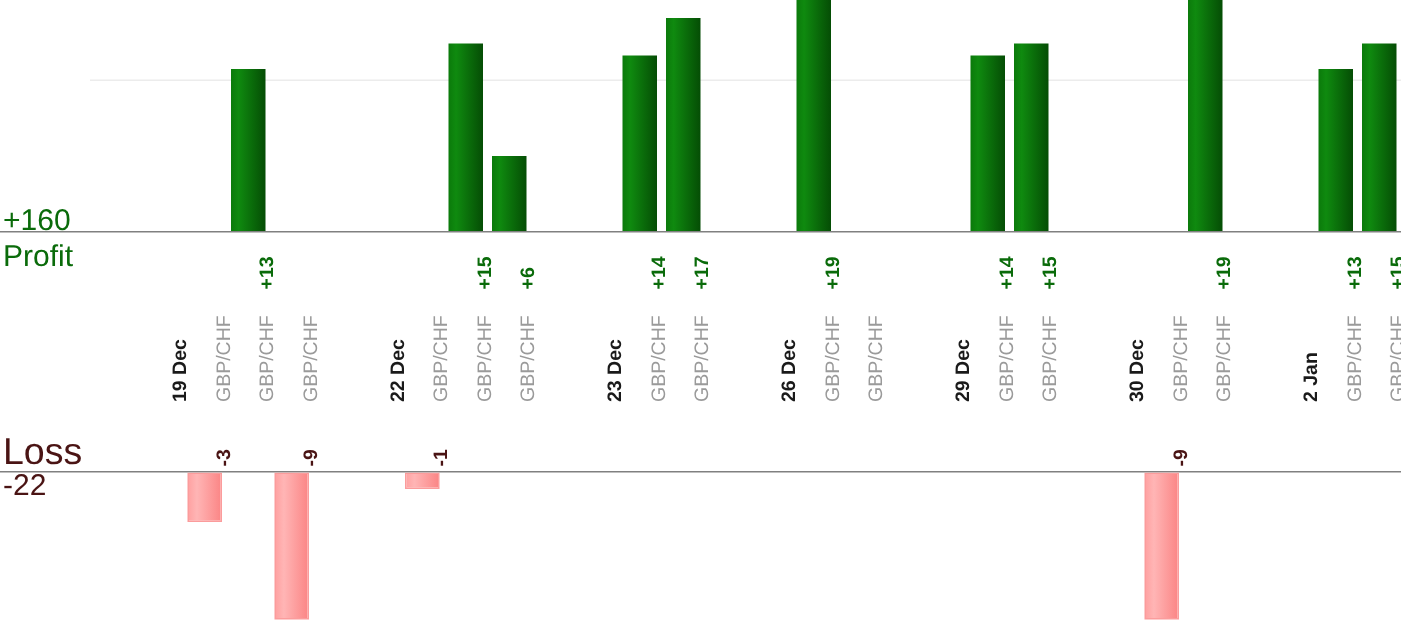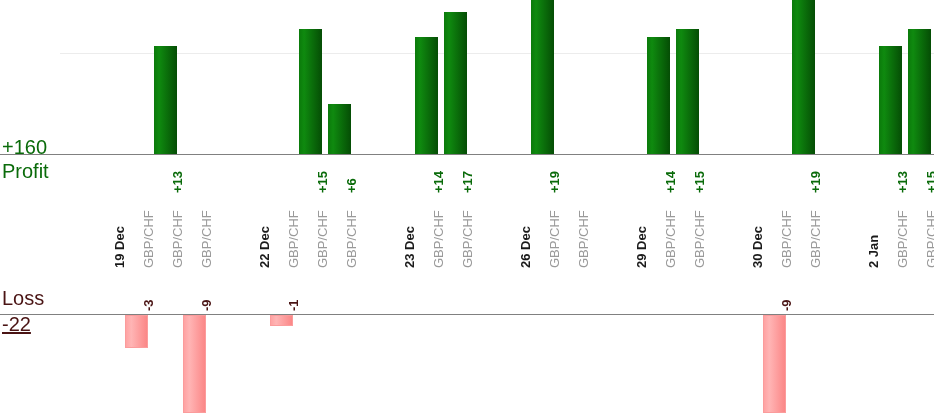--- a/index.html
+++ b/index.html
@@ -10,22 +10,22 @@
   
   .axis-line{position:absolute;left:0;width:934px;height:1px;background:#808080;}
   #profit-axis{top:154px;}
   #loss-axis{top:314px;}
   .gridline{position:absolute;left:60px;width:874px;height:1px;background:#ececec;}
 
   
   .ylab{position:absolute;white-space:nowrap;}
   #profit-max{left:2px;top:136px;font-size:20px;color:#0a6b0a;text-align:center;}
   #profit-title{left:2px;top:160px;font-size:20px;color:#0a6b0a;}
-  #loss-title{left:2px;top:287px;font-size:20px;color:#4a1414;}
-  #loss-max{left:2px;top:313px;font-size:20px;color:#4a1414;text-decoration:underline;}
+  #loss-title{left:2px;top:287px;font-size:25px;color:#4a1414;}
+  #loss-max{left:2px;top:313px;font-size:20px;color:#4a1414;}
 
   
   .col{position:absolute;top:0;width:29px;height:420px;}
 
   
   .bar{position:absolute;left:3px;width:23px;}
   .bar.profit{bottom:0;background:linear-gradient(to right,#0b7a0b 0%,#0f8a0f 22%,#054d05 100%);}
   .bar.loss{top:0;background:linear-gradient(to right,#ffa3a3 0%,#ffb5b5 25%,#fb8787 100%);
             border:1px solid #fb9c9c;box-sizing:border-box;}
   .profit-wrap{position:absolute;left:0;top:0;width:29px;height:154px;overflow:hidden;}

